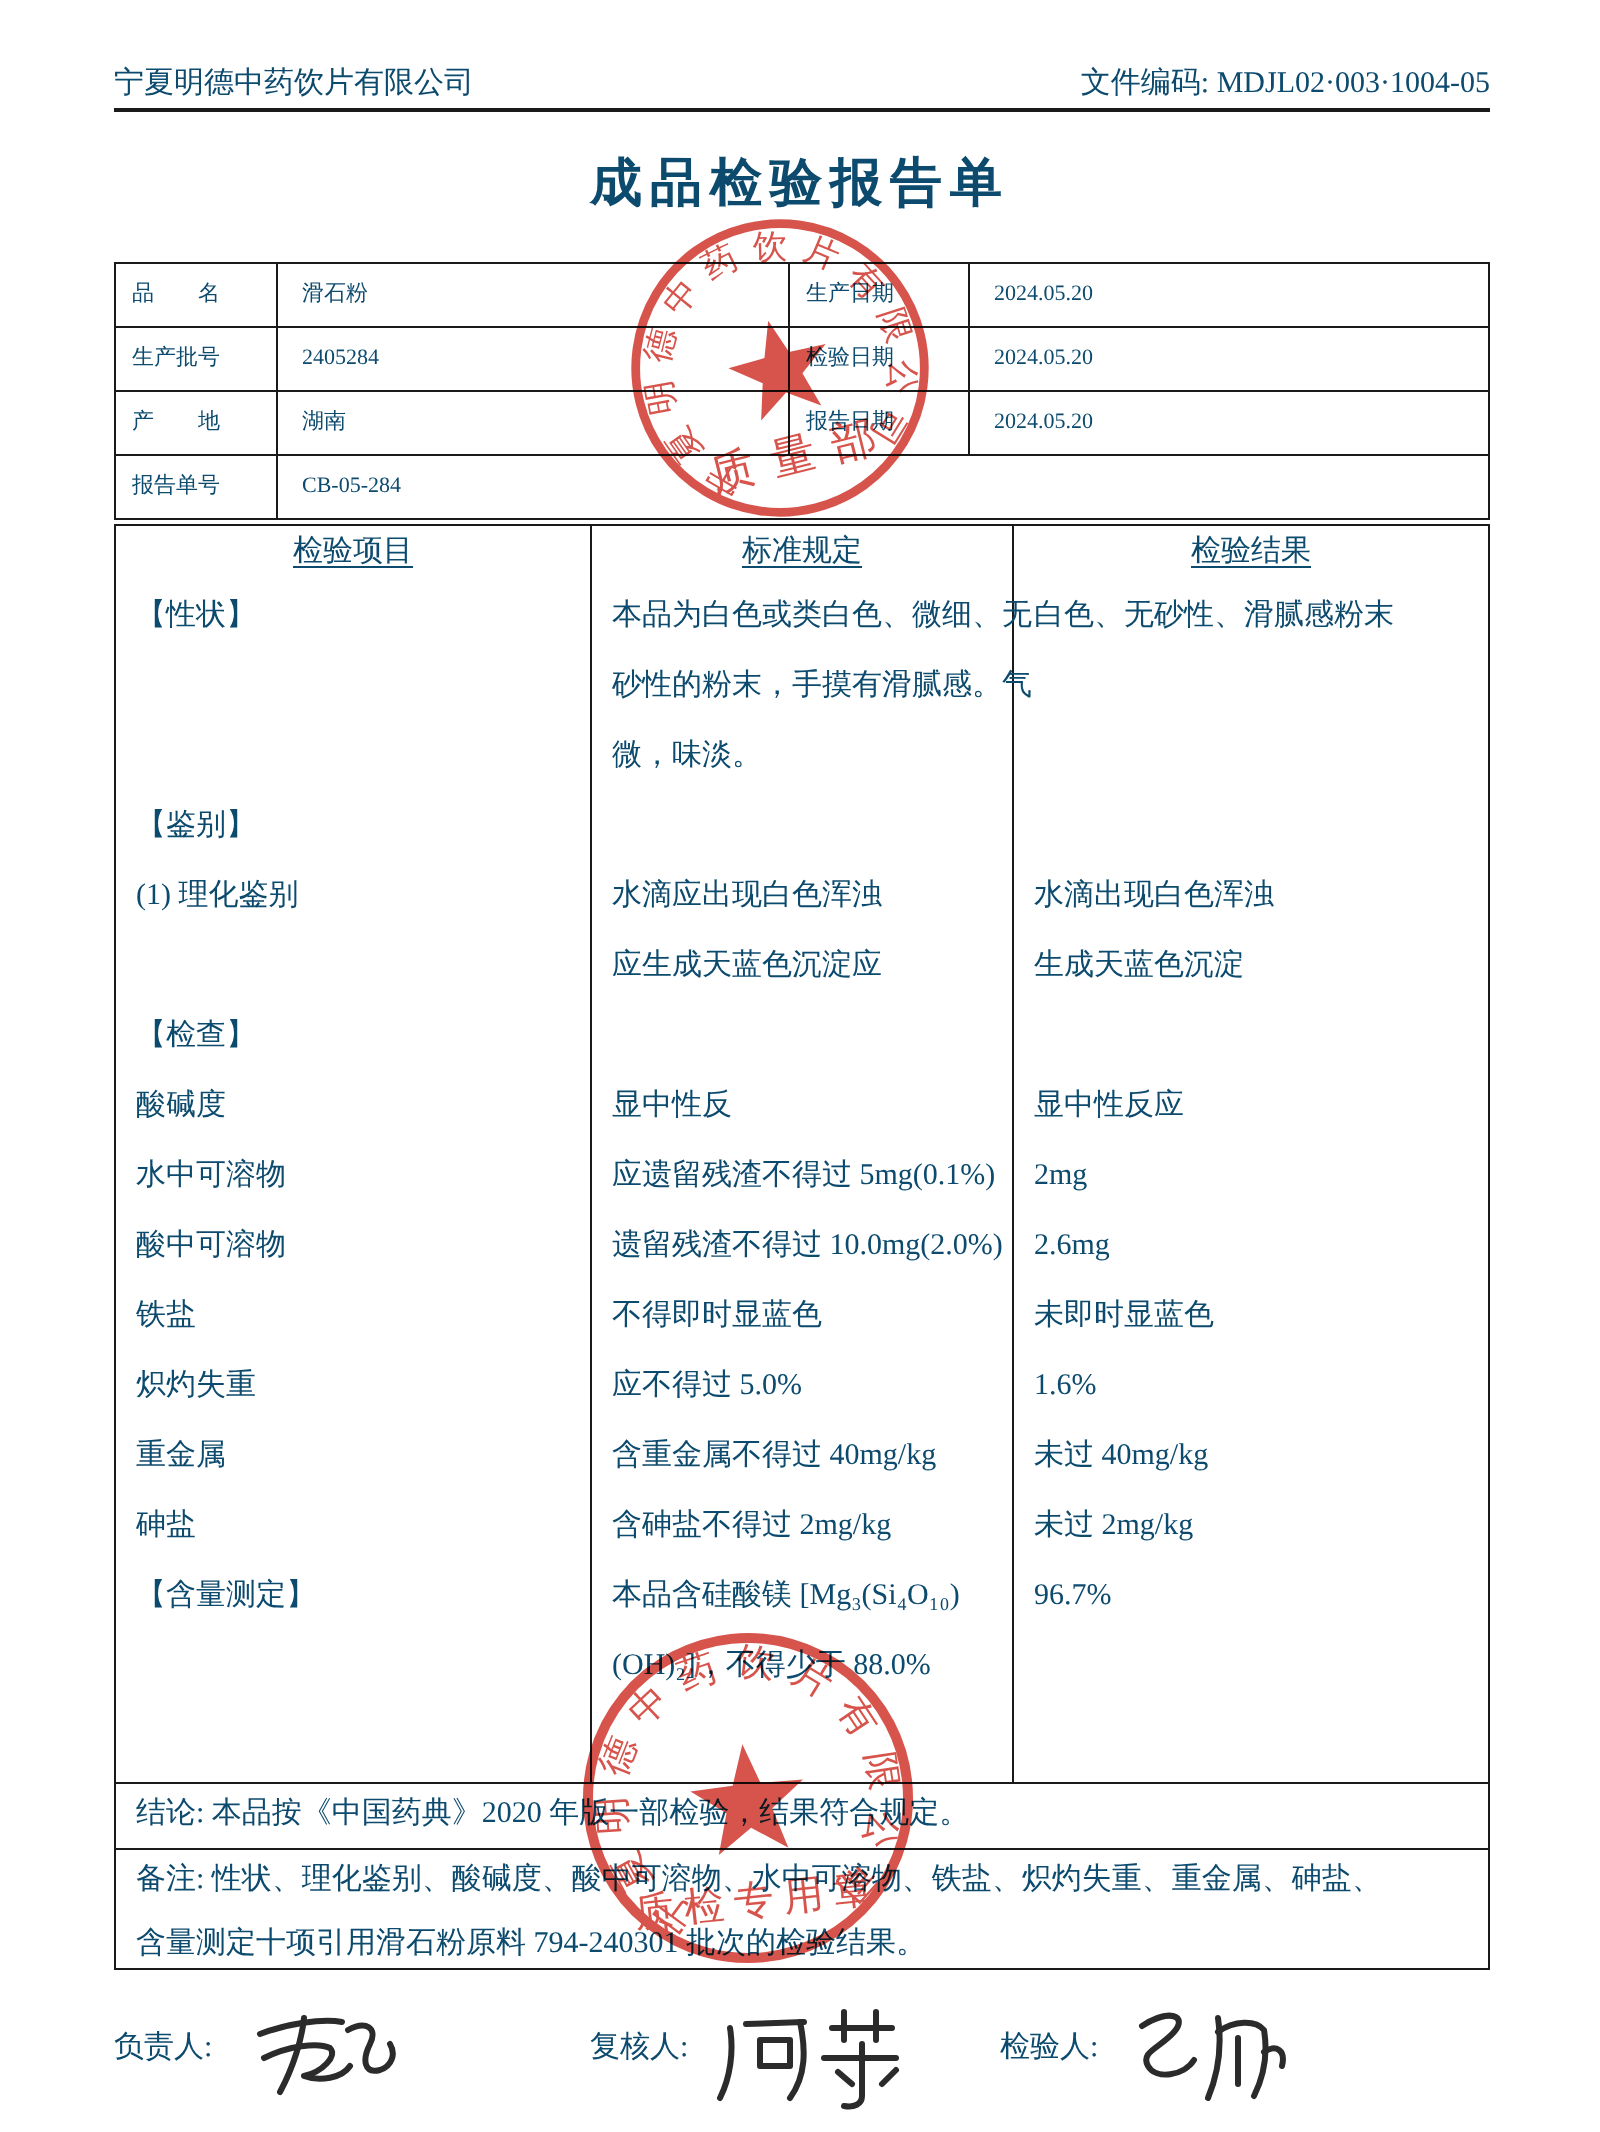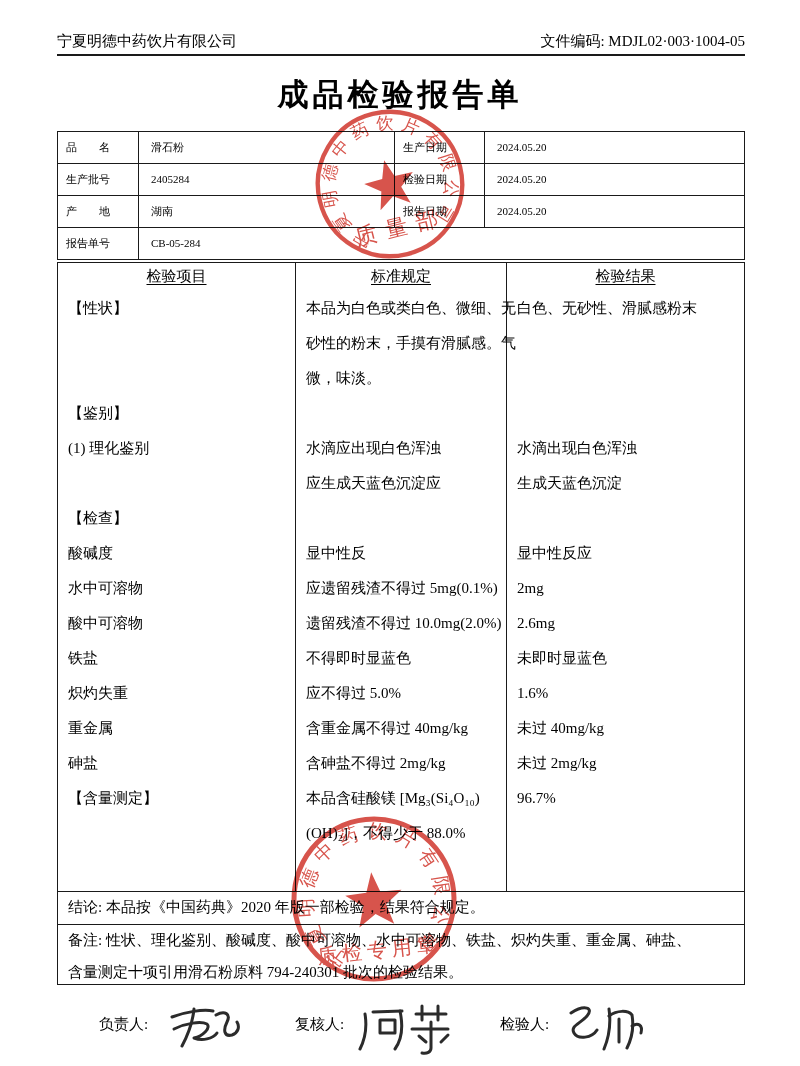--- a/index.html
+++ b/index.html
@@ -1,21 +1,21 @@
 <!DOCTYPE html>
 <html><head>
 <meta charset="utf-8">
 <style>
   html,body{margin:0;padding:0;background:#e8e8e8;}
   .page{position:relative;width:800px;height:1066px;background:#ffffff;margin:0 auto;
-        font-family:"Liberation Serif","DejaVu Serif",serif;color:#000000;overflow:hidden;}
+        font-family:"Liberation Serif","DejaVu Serif",serif;color:#0c4a6e;overflow:hidden;}
   
   .hdr{position:absolute;top:32px;left:57px;width:688px;display:flex;justify-content:space-between;font-size:15px;}
   .hdr-rule{position:absolute;top:54px;left:57px;width:688px;border-top:2.5px solid #1a1a1a;}
-  .title{position:absolute;top:74px;left:0;width:800px;text-align:center;font-size:31px;font-weight:bold;letter-spacing:4px;}
+  .title{position:absolute;top:74px;left:0;width:800px;text-align:center;font-size:26px;font-weight:bold;letter-spacing:4px;}
   
   .info{position:absolute;top:131px;left:57px;width:688px;border:1px solid #1a1a1a;box-sizing:border-box;font-size:11px;}
   .irow{display:grid;grid-template-columns:80px 256px 90px 1fr;height:31px;border-bottom:1px solid #1a1a1a;}
   .irow:last-child{border-bottom:none;grid-template-columns:80px 1fr;}
   .icell{line-height:31px;padding-left:12px;white-space:nowrap;overflow:hidden;}
   .icell.lbl{padding-left:8px;}
   .icell.bdl{border-left:1px solid #1a1a1a;}
   
   .mtable{position:absolute;top:262px;left:57px;width:688px;height:723px;border:1px solid #1a1a1a;
           box-sizing:border-box;display:flex;flex-direction:column;font-size:15px;}
@@ -249,21 +249,21 @@
     <div class="remark">
       <div class="rl">
         <span class="blbl">备注:</span>
         <span>性状、理化鉴别、酸碱度、酸中可溶物、水中可溶物、铁盐、炽灼失重、重金属、砷盐、</span>
       </div>
       <div class="rl">含量测定十项引用滑石粉原料 794-240301 批次的检验结果。</div>
     </div>
   </div>
 
   <div class="sigs">
-    <div class="siggrp" style="left:0;margin-left:42px;">
+    <div class="siggrp" style="left:0;">
       <span class="slbl">负责人:</span>
       <svg class="sigsvg" width="90" height="52" viewBox="0 0 90 52">
         <path d="M36,7 C35,17 31,31 24,44"></path>
         <path d="M14,15 C27,10 45,7 55,9"></path>
         <path d="M16,27 C28,21 43,19 49,22 C53,26 45,34 36,36 C44,39 55,37 59,31"></path>
         <path d="M58,13 C67,8 73,12 69,20 C65,28 66,35 74,33 C80,31 82,25 79,20"></path>
       </svg>
     </div>
     <div class="siggrp" style="left:443px;">
       <span class="slbl">检验人:</span>

